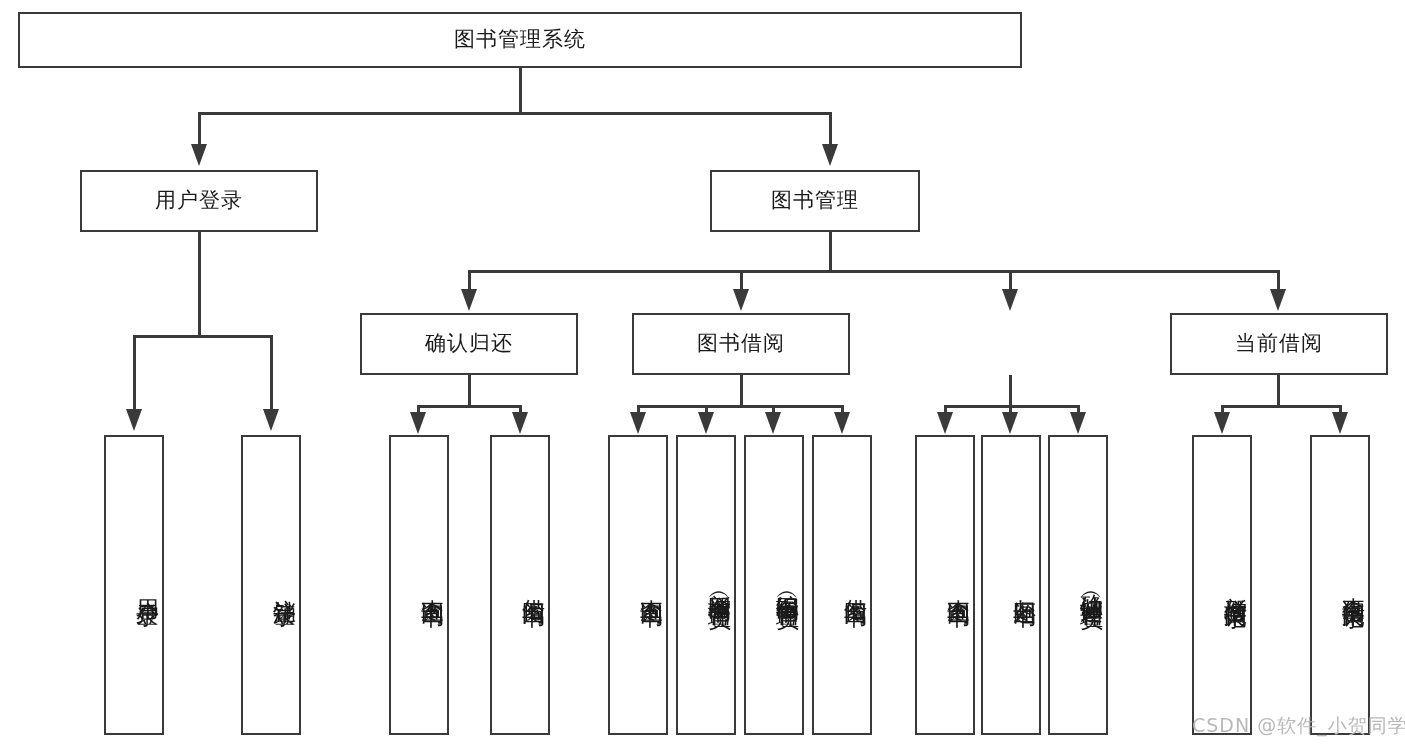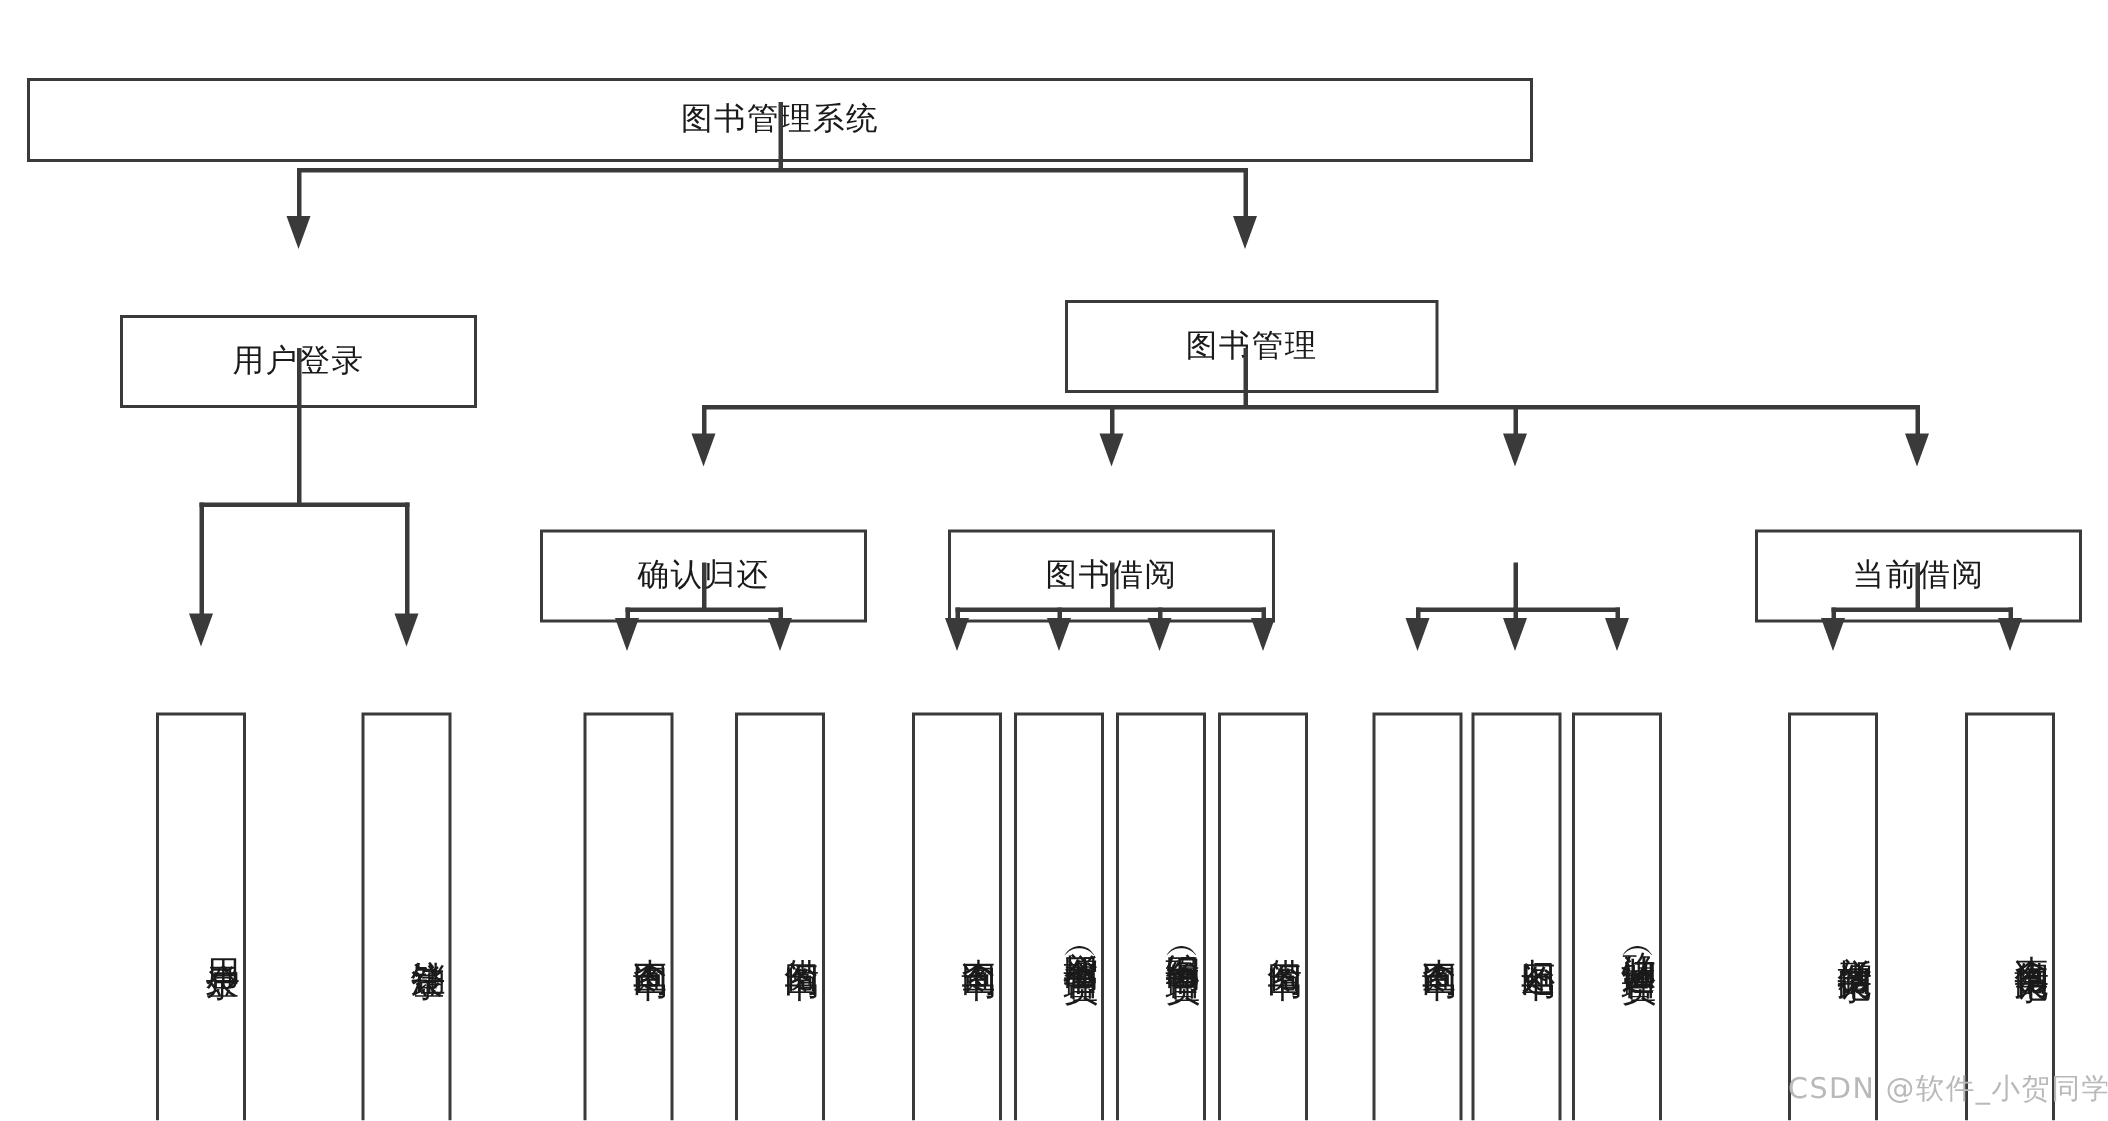--- a/index.html
+++ b/index.html
@@ -17,21 +17,20 @@
   }
   .node {
     position: absolute;
     box-sizing: border-box;
     border: 2px solid #3a3a3a;
     background: #ffffff;
     display: flex;
     align-items: center;
     justify-content: center;
     color: #1a1a1a;
-    margin-top: 40px;
   }
   .node-h {
     font-size: 21px;
     line-height: 1.2;
     letter-spacing: 1px;
   }
   .node-v {
     writing-mode: vertical-rl;
     text-orientation: upright;
     font-size: 23px;
@@ -77,21 +76,21 @@
   <div class="edge edge-h" style="left:198px; top:112px; width:634px; height:3px;"></div>
 
   <div class="edge edge-v" style="left:198px; top:112px; width:3px; height:34px;"></div>
   <div class="arrow" style="left:191px; top:144px;"></div>
 
   <div class="edge edge-v" style="left:829px; top:112px; width:3px; height:34px;"></div>
   <div class="arrow" style="left:822px; top:144px;"></div>
 
   <div class="node node-h" style="left:80px; top:170px; width:238px; height:62px;">用户登录</div>
 
-  <div class="node node-h" style="left:710px; top:160px; width:249px; height:62px;">图书管理</div>
+  <div class="node node-h" style="left:710px; top:170px; width:210px; height:62px;">图书管理</div>
 
   <div class="edge edge-v" style="left:198px; top:232px; width:3px; height:105px;"></div>
   <div class="edge edge-h" style="left:133px; top:335px; width:140px; height:3px;"></div>
   <div class="edge edge-v" style="left:133px; top:335px; width:3px; height:76px;"></div>
   <div class="arrow" style="left:126px; top:409px;"></div>
   <div class="edge edge-v" style="left:270px; top:335px; width:3px; height:76px;"></div>
   <div class="arrow" style="left:263px; top:409px;"></div>
 
   <div class="node node-v" style="left:104px; top:435px; width:60px; height:300px;">用户登录</div>
   <div class="node node-v" style="left:241px; top:435px; width:60px; height:300px;">注销登录</div>

